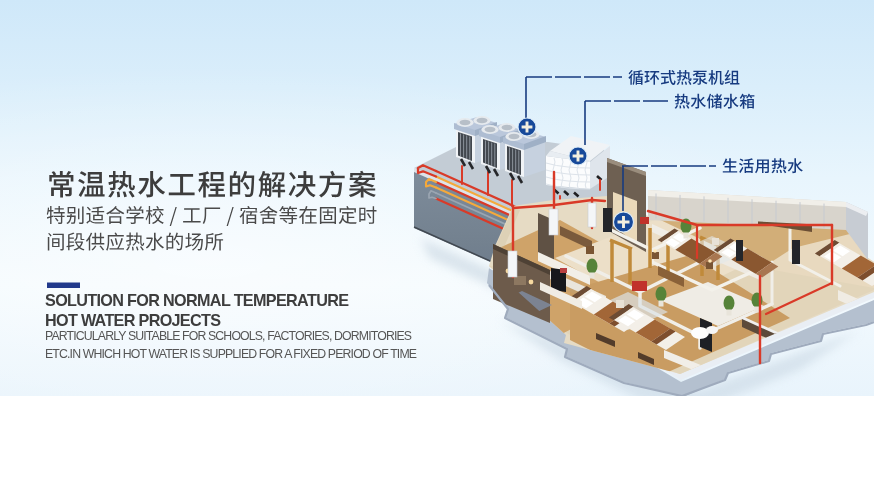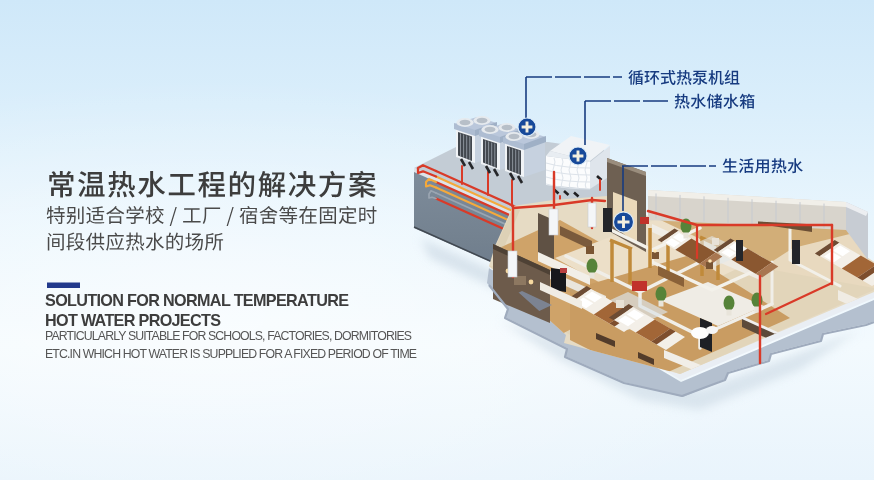--- a/index.html
+++ b/index.html
@@ -1,14 +1,14 @@
 <!DOCTYPE html>
 <html><head><meta charset="utf-8"><style>
 html,body{margin:0;padding:0;}
-#stage{position:relative;width:874px;height:480px;overflow:hidden;
+#stage{position:relative;width:874px;height:396px;overflow:hidden;
 background:radial-gradient(130% 90% at 24% 66%, rgba(255,255,255,0.55) 0%, rgba(255,255,255,0) 55%),linear-gradient(180deg,#cfe8f9 0%,#daeefb 22%,#e8f5fd 45%,#f3fafe 72%,#e9f4fc 100%);}
 svg{position:absolute;left:0;top:0;}
 </style></head><body>
 <div id="stage">
 <svg width="874" height="480" viewBox="0 0 874 480">
 <defs>
 <linearGradient id="roofF" x1="0" y1="0" x2="0" y2="1">
 <stop offset="0" stop-color="#7e8c9b"></stop>
           <stop offset="0.55" stop-color="#73818f"></stop>
           <stop offset="1" stop-color="#68768a"></stop>

